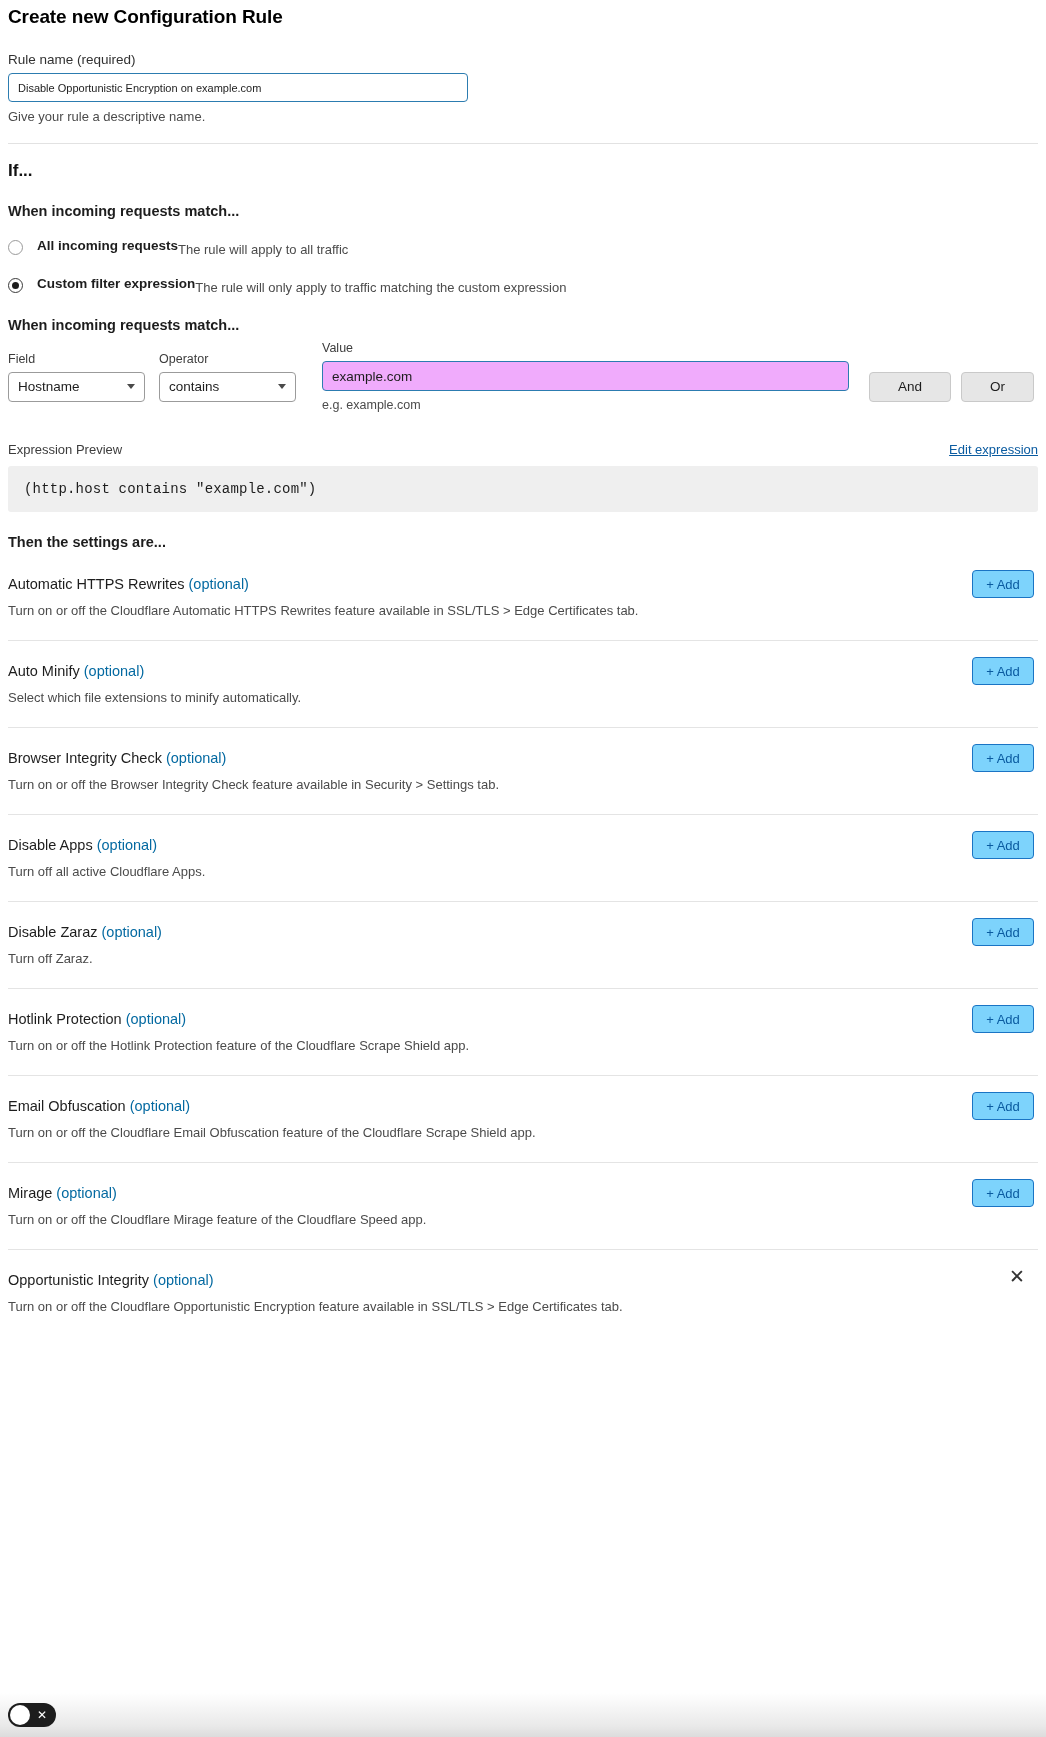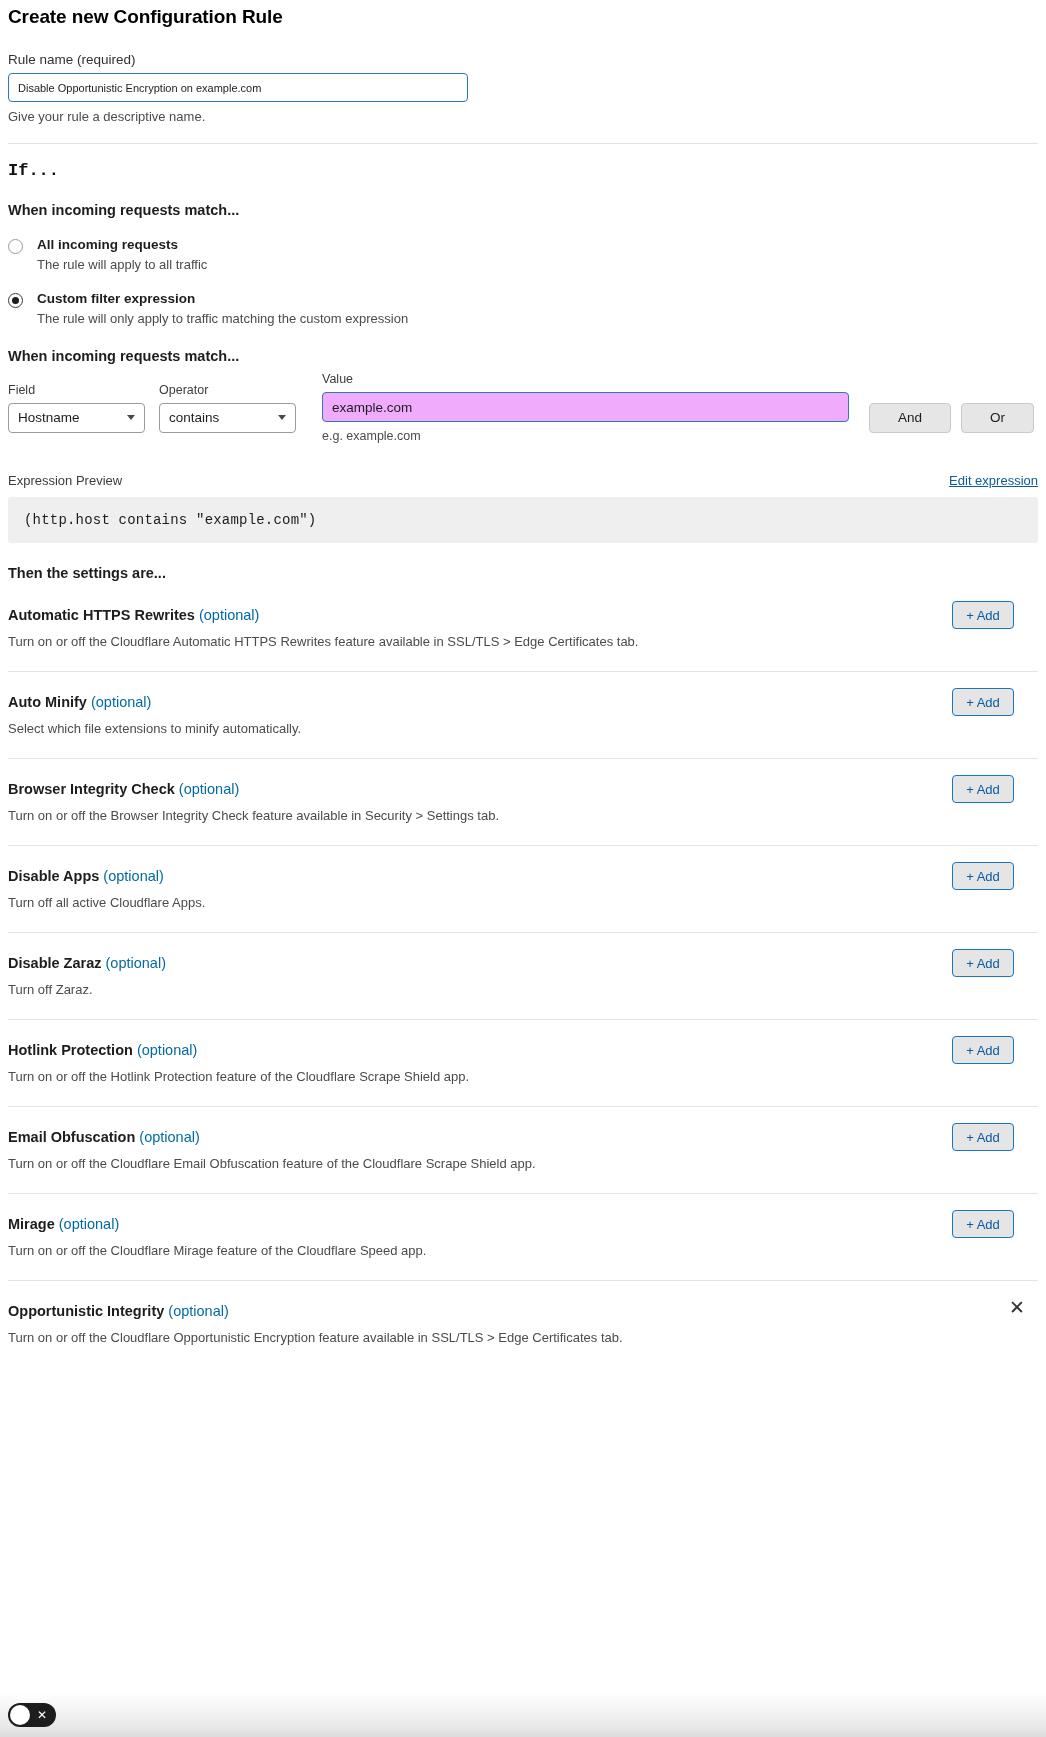--- a/index.html
+++ b/index.html
@@ -55,21 +55,20 @@
     border: none;
     border-top: 1px solid #e2e2e2;
     margin: 19px 0 0 0;
     width: 100%;
   }
   .section-heading {
     font-size: 17px;
     font-weight: bold;
     color: #111;
     margin-top: 17px;
-    font-family: Liberation Mono, monospace;
   }
   .subsection-heading {
     font-size: 14.5px;
     font-weight: bold;
     color: #1d1d1d;
     margin-top: 22px;
   }
   .radio-row {
     display: flex;
     align-items: flex-start;
@@ -92,21 +91,21 @@
   .radio.checked::after {
     content: "";
     position: absolute;
     width: 7px;
     height: 7px;
     background: #1d1d1d;
     border-radius: 50%;
     left: 3px;
     top: 3px;
   }
-  .radio-texts { display: flex; flex-direction: column; }
+  .radio-texts { display: flex; flex-direction: row; }
   .radio-title {
     font-size: 13.5px;
     font-weight: bold;
     color: #1d1d1d;
     line-height: 16px;
   }
   .radio-desc {
     font-size: 13px;
     color: #4b4b4b;
     margin-top: 4px;
@@ -206,36 +205,36 @@
   .setting {
     position: relative;
     padding: 22px 0 22px 0;
     border-bottom: 1px solid #e4e4e4;
   }
   .setting:first-of-type { border-top: none; }
   .setting-title {
     font-size: 14.5px;
     color: #1d1d1d;
   }
-  .setting-title strong { font-weight: bold; }
+  .setting-title strong { font-weight: normal; }
   .setting-title .opt { font-weight: normal; color: #0369a1; margin-top: 18px; }
   .setting-desc {
     font-size: 13px;
     color: #4b4b4b;
     margin-top: 11px;
   }
   .add-btn {
     position: absolute;
-    right: 24px;
+    right: 4px;
     top: 16px;
     width: 62px;
     height: 28px;
     border: 1px solid #1a74c4;
     border-radius: 4px;
-    background: #e5e5e5;
+    background: #7dd3fc;
     color: #0a5ba0;
     font-size: 13px;
     display: flex;
     align-items: center;
     justify-content: center;
     cursor: pointer;
   }
   .close-btn {
     position: absolute;
     right: 10px;

